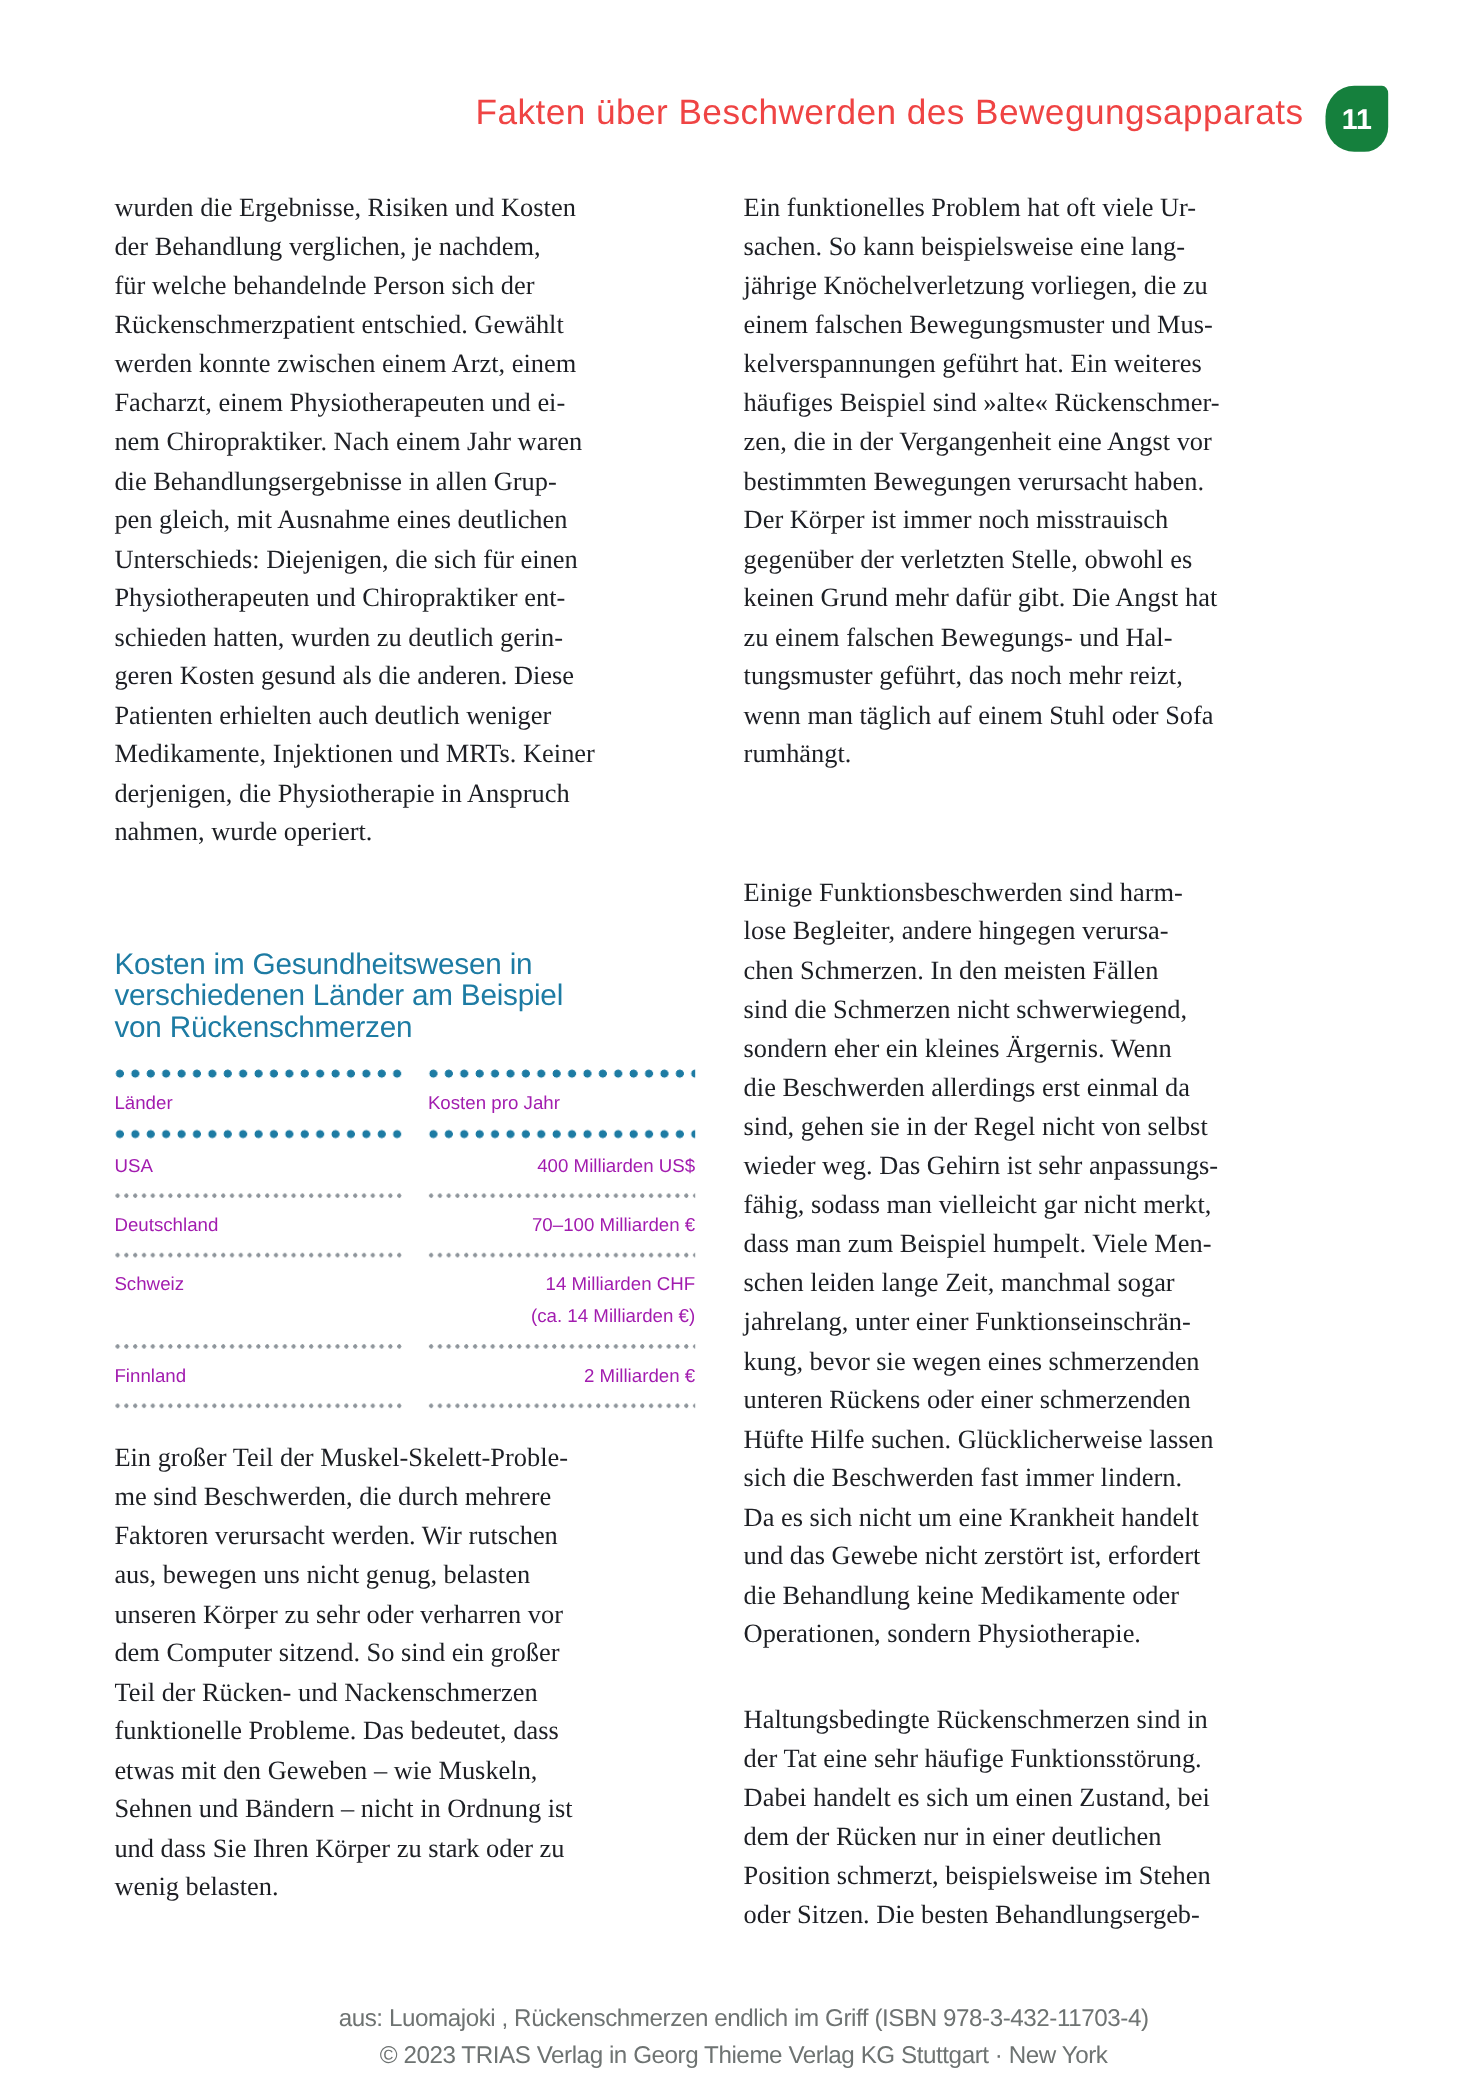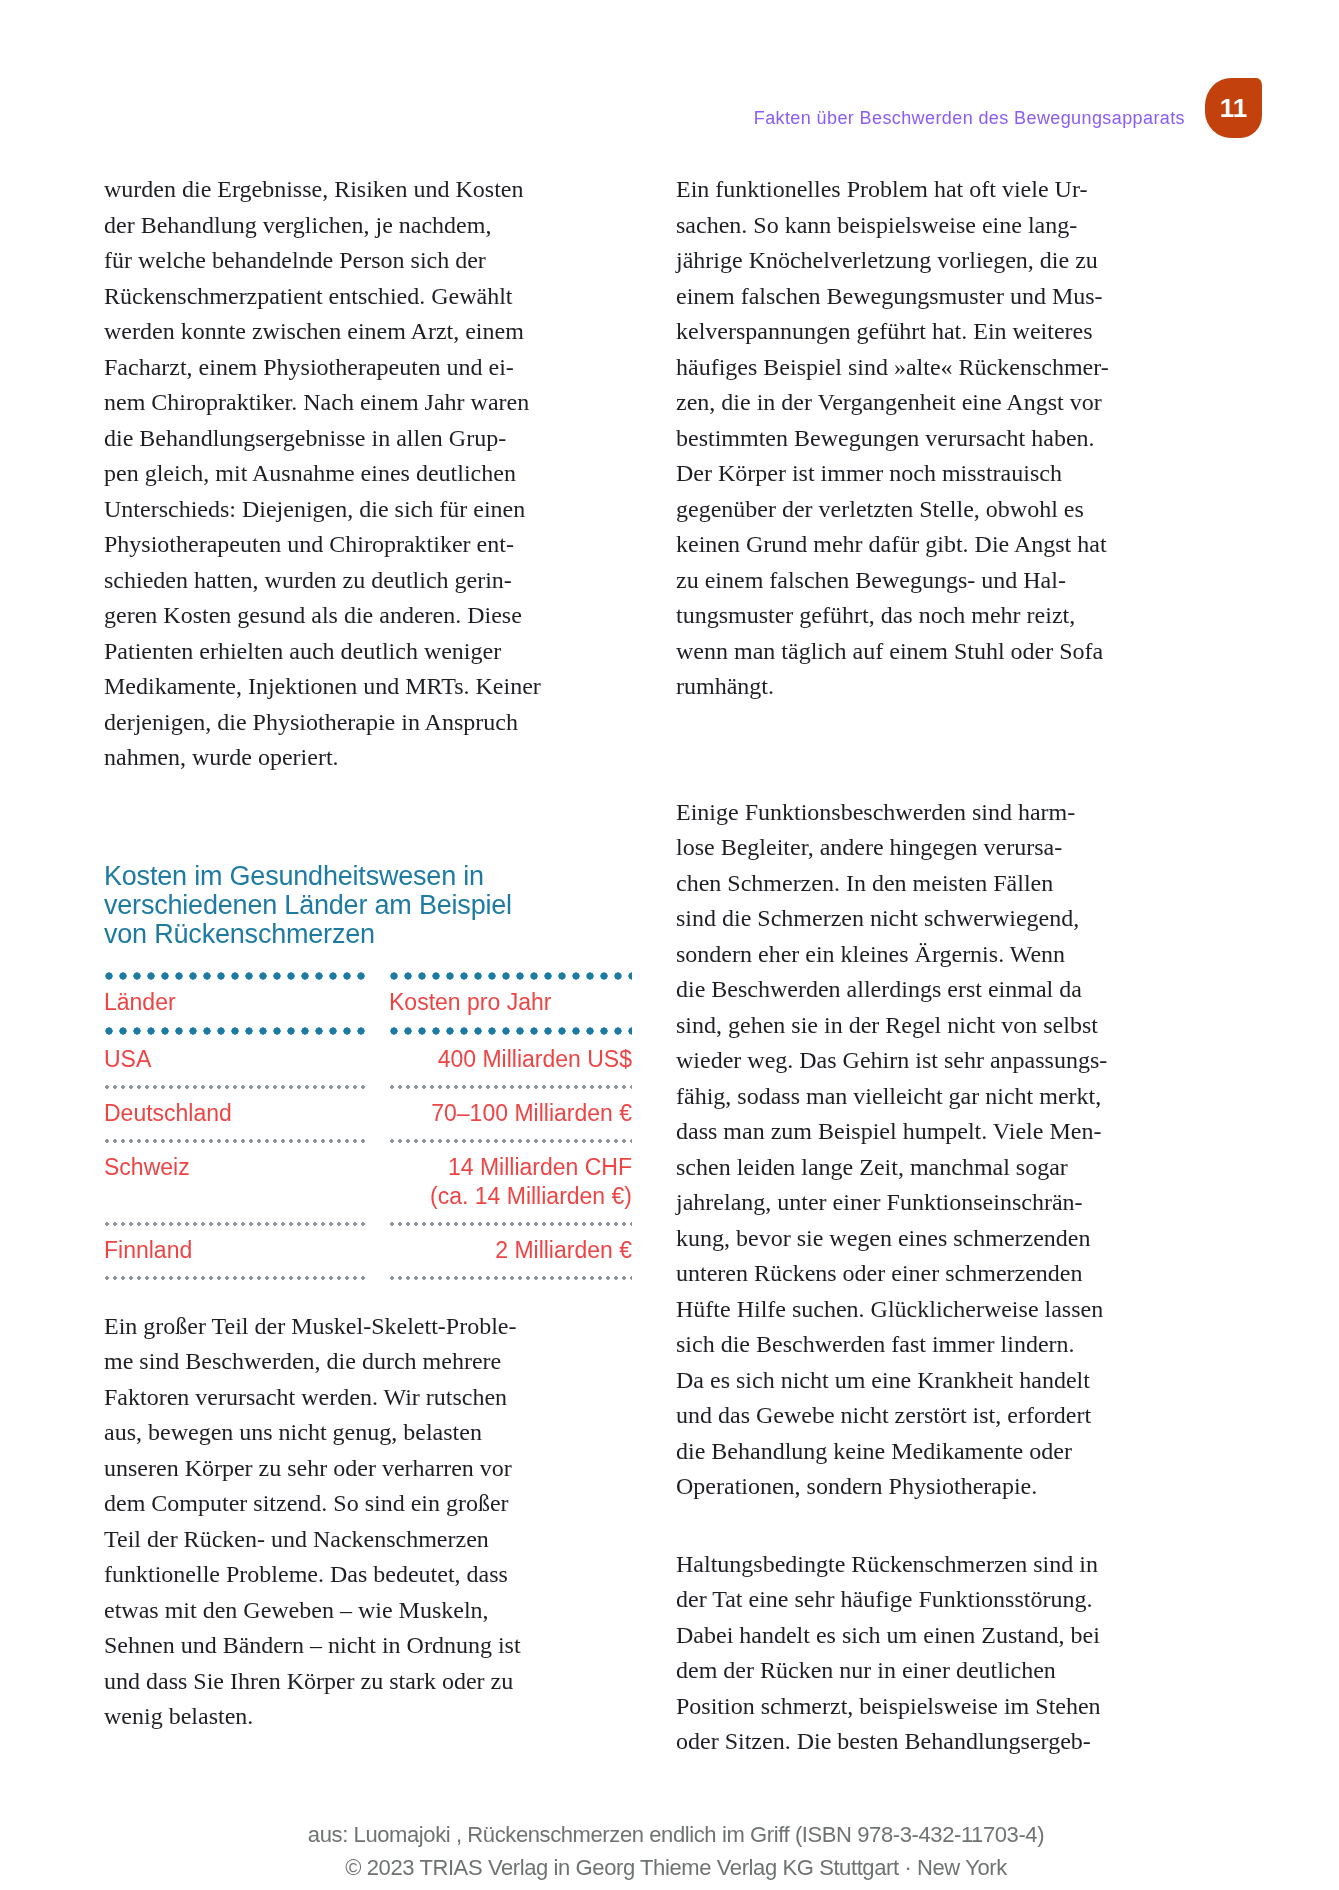--- a/index.html
+++ b/index.html
@@ -9,31 +9,30 @@
     position: relative;
     overflow: hidden;
   }
   .page { position: absolute; inset: 0; }
 
   
   .header-title {
     position: absolute;
     top: 84px; right: 154px;
     font-family: "Liberation Sans", sans-serif;
-    font-size: 18px;
+    font-size: 32px;
     letter-spacing: 0.4px;
-    color: #8b5cf6;
+    color: #ef4444;
     white-space: pre;
-    margin-top: 24px;
   }
   .page-badge {
     position: absolute;
     left: 1205px; top: 78px;
     width: 57px; height: 60px;
-    background: #c2410c;
+    background: #15803d;
     border-radius: 46% 10% 38% 46% / 46% 12% 38% 44%;
     display: flex; align-items: center; justify-content: center;
     color: #ffffff;
     font-family: "Liberation Sans", sans-serif;
     font-weight: bold;
     font-size: 26px;
   }
 
   
   .columns { position: absolute; left: 104px; top: 172px; display: flex; }
@@ -61,22 +60,22 @@
     color: #1d7ba3;
     white-space: pre;
     margin: 86px 0 0 0;
   }
 
   
   .cost-table {
     width: 528px;
     margin-top: 22px;
     font-family: "Liberation Sans", sans-serif;
-    font-size: 23px;
-    color: #ef4444;
+    font-size: 17px;
+    color: #a21caf;
   }
   .t-grid { display: grid; grid-template-columns: 263px 243px; column-gap: 22px; }
   .dotline { display: block; }
   .dotline.blue {
     height: 10px;
     background-image: radial-gradient(circle at 5px 5px, #1d7ba3 3.4px, rgba(0,0,0,0) 3.9px);
     background-size: 14px 10px;
     background-repeat: repeat-x;
   }
   .dotline.gray {

